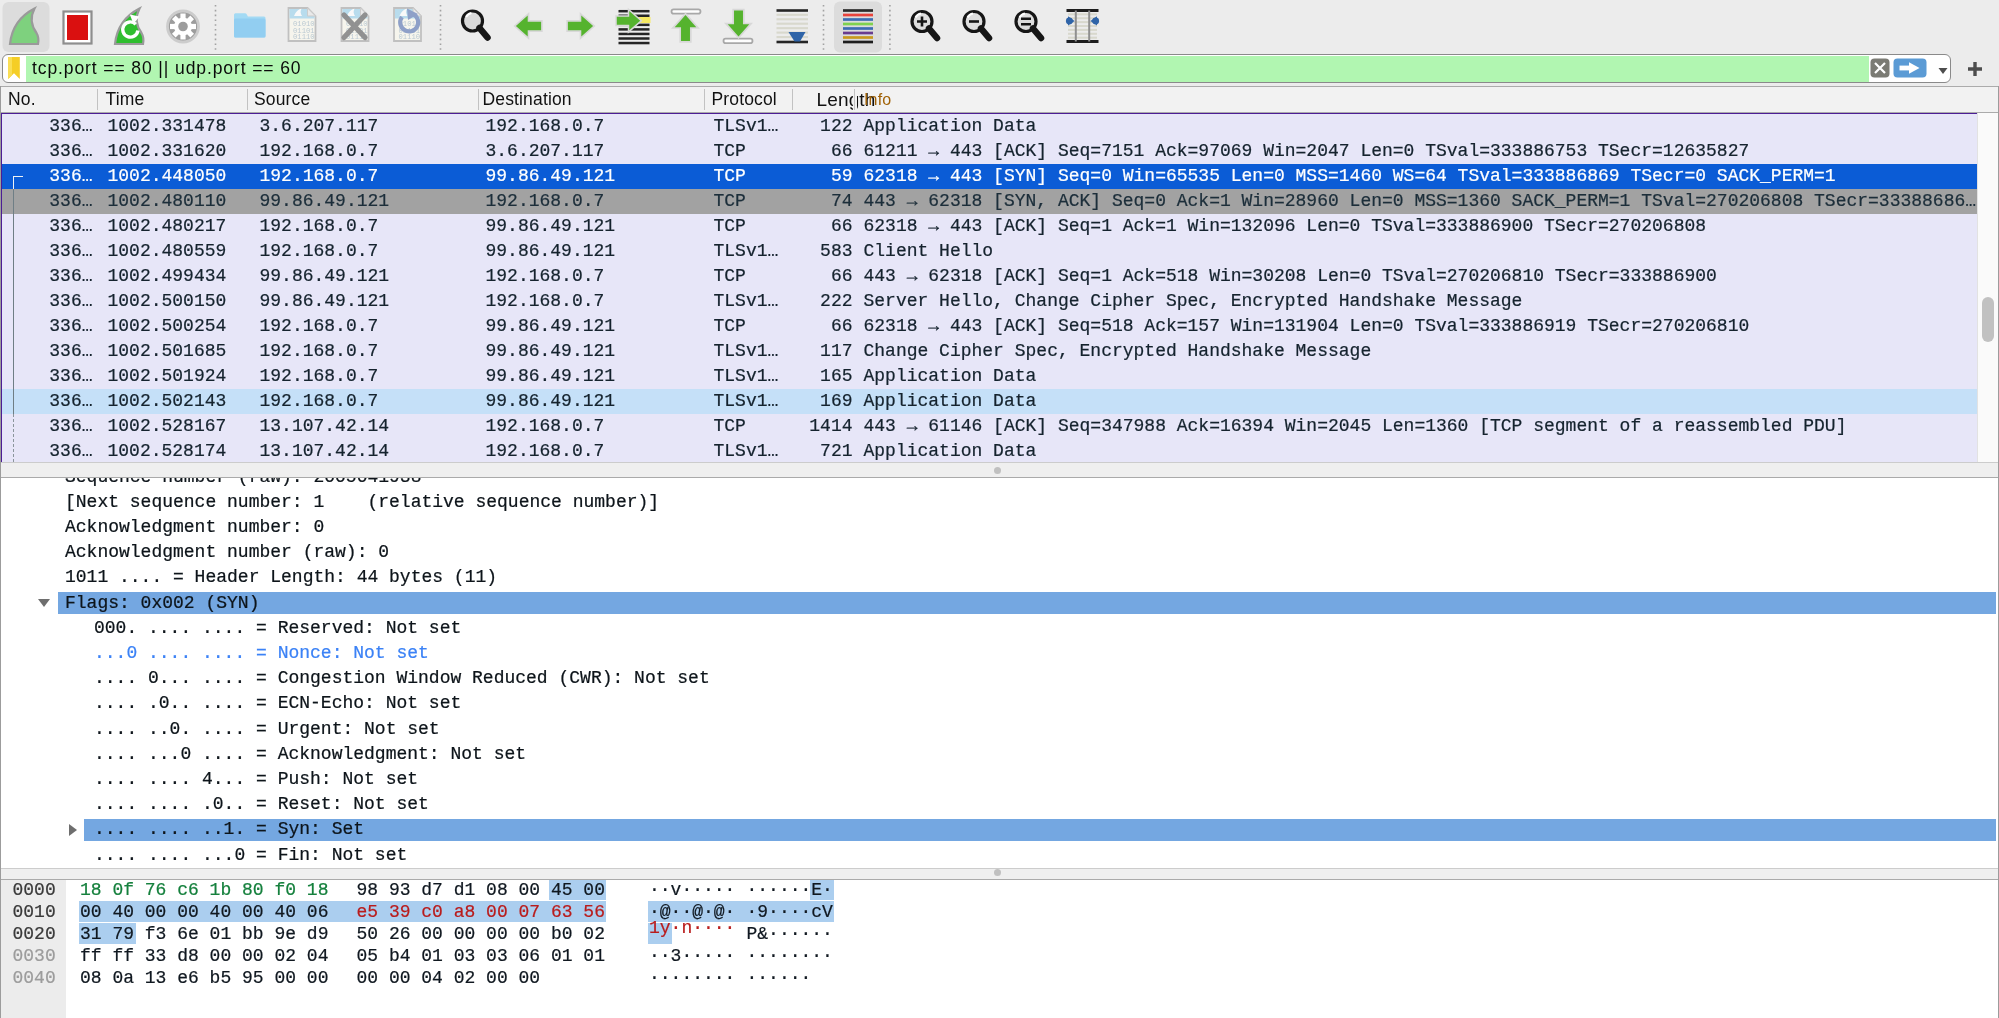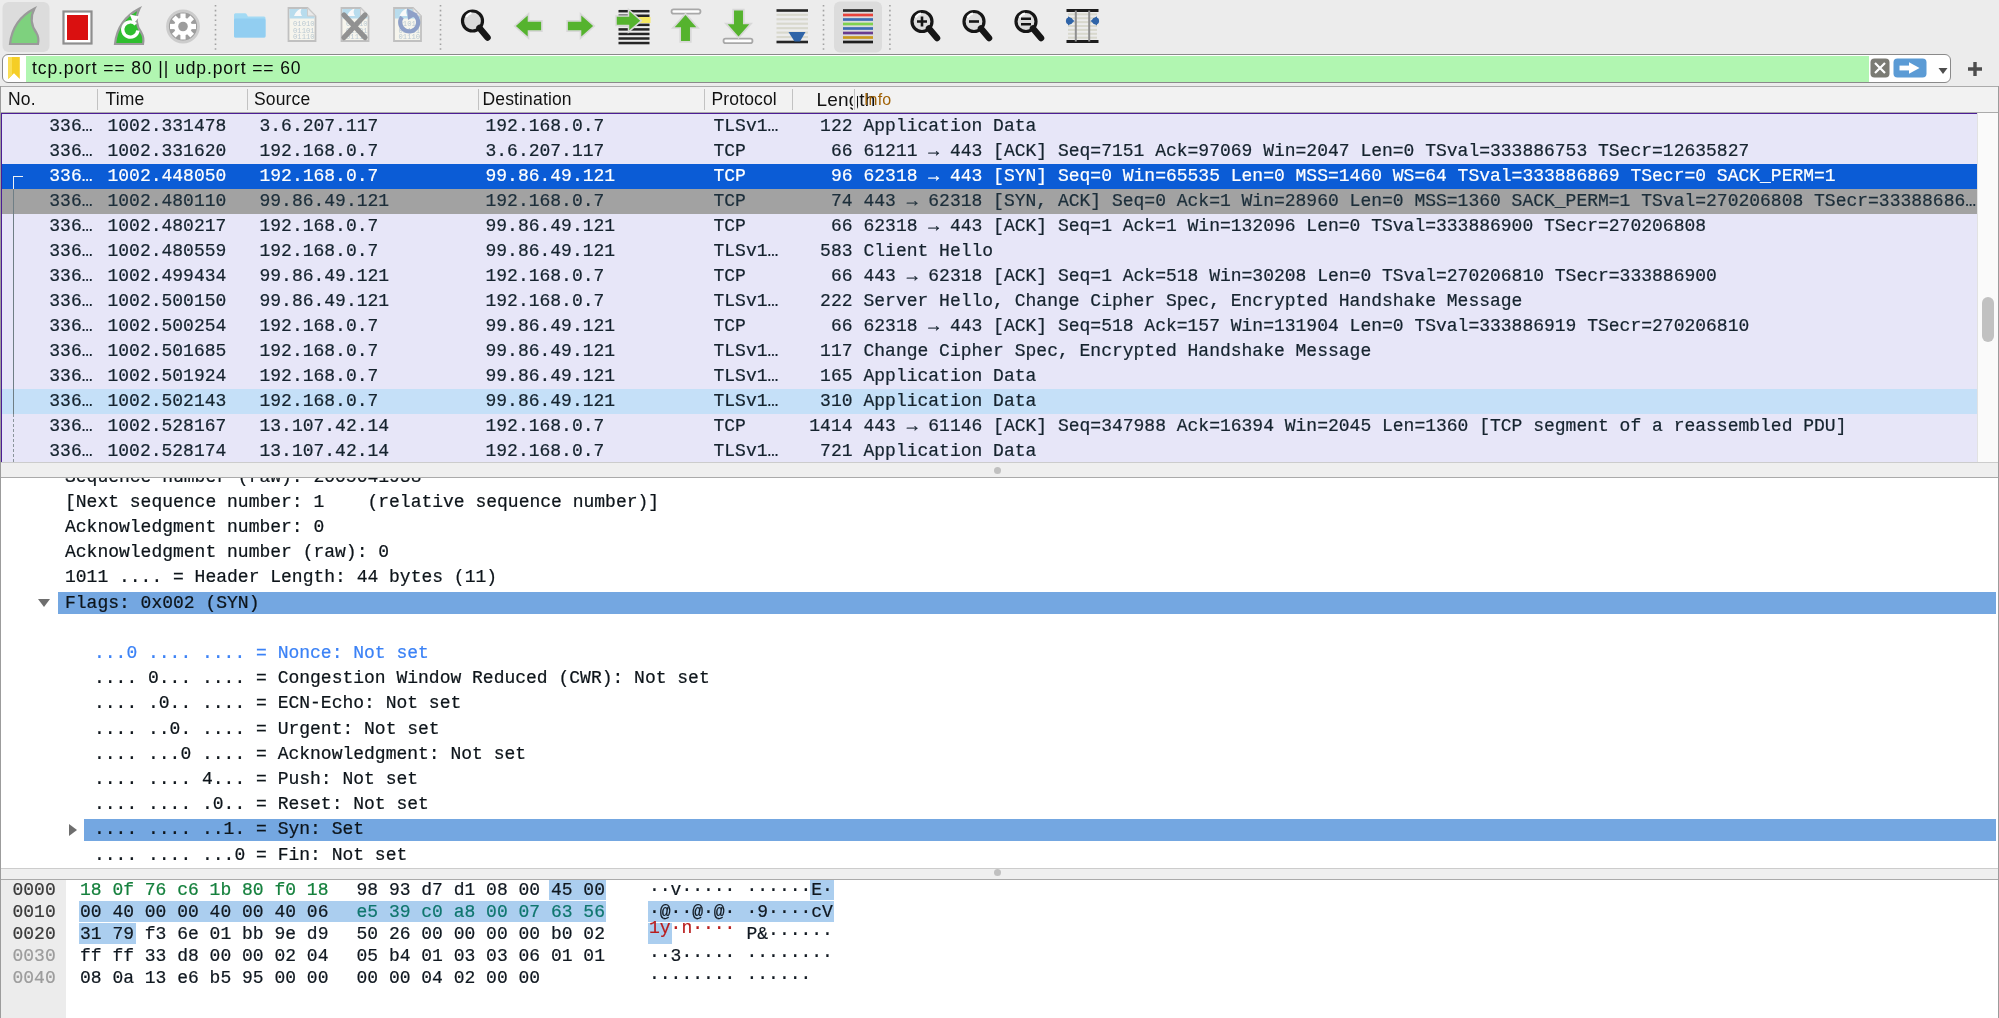--- a/index.html
+++ b/index.html
@@ -220,21 +220,21 @@
 <span style="left:712px;">TCP</span>
 <span style="left:712px;width:139px;text-align:right;">66</span>
 <span style="left:862px;">61211 → 443 [ACK] Seq=7151 Ack=97069 Win=2047 Len=0 TSval=333886753 TSecr=12635827</span>
 </div>
 <div class="r abs" style="left:1.5px;top:51px;width:1975.5px;height:25px;background:#0b5cd6;color:#ffffff;">
 <span style="left:0;width:91px;text-align:right;">336…</span>
 <span style="left:106px;">1002.448050</span>
 <span style="left:258px;">192.168.0.7</span>
 <span style="left:484px;">99.86.49.121</span>
 <span style="left:712px;">TCP</span>
-<span style="left:712px;width:139px;text-align:right;">96</span>
+<span style="left:712px;width:139px;text-align:right;">59</span>
 <span style="left:862px;">62318 → 443 [SYN] Seq=0 Win=65535 Len=0 MSS=1460 WS=64 TSval=333886869 TSecr=0 SACK_PERM=1</span>
 </div>
 <div class="r abs" style="left:1.5px;top:76px;width:1975.5px;height:25px;background:#a2a2a2;color:#1c2e3a;">
 <span style="left:0;width:91px;text-align:right;">336…</span>
 <span style="left:106px;">1002.480110</span>
 <span style="left:258px;">99.86.49.121</span>
 <span style="left:484px;">192.168.0.7</span>
 <span style="left:712px;">TCP</span>
 <span style="left:712px;width:139px;text-align:right;">74</span>
 <span style="left:862px;">443 → 62318 [SYN, ACK] Seq=0 Ack=1 Win=28960 Len=0 MSS=1360 SACK_PERM=1 TSval=270206808 TSecr=33388686…</span>
@@ -301,21 +301,21 @@
 <span style="left:712px;">TLSv1…</span>
 <span style="left:712px;width:139px;text-align:right;">165</span>
 <span style="left:862px;">Application Data</span>
 </div>
 <div class="r abs" style="left:1.5px;top:276px;width:1975.5px;height:25px;background:#c5e0f8;color:#15232e;">
 <span style="left:0;width:91px;text-align:right;">336…</span>
 <span style="left:106px;">1002.502143</span>
 <span style="left:258px;">192.168.0.7</span>
 <span style="left:484px;">99.86.49.121</span>
 <span style="left:712px;">TLSv1…</span>
-<span style="left:712px;width:139px;text-align:right;">310</span>
+<span style="left:712px;width:139px;text-align:right;">169</span>
 <span style="left:862px;">Application Data</span>
 </div>
 <div class="r abs" style="left:1.5px;top:301px;width:1975.5px;height:25px;background:#e7e6f8;color:#15232e;">
 <span style="left:0;width:91px;text-align:right;">336…</span>
 <span style="left:106px;">1002.528167</span>
 <span style="left:258px;">13.107.42.14</span>
 <span style="left:484px;">192.168.0.7</span>
 <span style="left:712px;">TCP</span>
 <span style="left:712px;width:139px;text-align:right;">1414</span>
 <span style="left:862px;">443 → 61146 [ACK] Seq=347988 Ack=16394 Win=2045 Len=1360 [TCP segment of a reassembled PDU]</span>
@@ -342,20 +342,21 @@
 <div class="abs" style="left:65px;top:-13.5px;height:25px;line-height:25px;color:#0d141a;">Sequence number (raw): 2005041938</div>
 <div class="abs" style="left:65px;top:11.7px;height:25px;line-height:25px;color:#0d141a;">[Next sequence number: 1    (relative sequence number)]</div>
 <div class="abs" style="left:65px;top:36.9px;height:25px;line-height:25px;color:#0d141a;">Acknowledgment number: 0</div>
 <div class="abs" style="left:65px;top:62.1px;height:25px;line-height:25px;color:#0d141a;">Acknowledgment number (raw): 0</div>
 <div class="abs" style="left:65px;top:87.3px;height:25px;line-height:25px;color:#0d141a;">1011 .... = Header Length: 44 bytes (11)</div>
 <div class="abs" style="left:58px;top:114.0px;width:1938px;height:22px;background:#74a7e1;"></div>
 <svg class="abs" style="left:37px;top:119.0px" width="14" height="12" viewBox="0 0 14 12">
       <path d="M 1 2 L 13 2 L 7 10 Z" fill="#6e6e6e"></path>
     </svg>
 <div class="abs" style="left:65px;top:112.5px;height:25px;line-height:25px;color:#0d141a;">Flags: 0x002 (SYN)</div>
+<div class="abs" style="left:94px;top:137.7px;height:25px;line-height:25px;color:#0d141a;">000. .... .... = Reserved: Not set</div>
 <div class="abs" style="left:94px;top:162.9px;height:25px;line-height:25px;color:#3b82f6;">...0 .... .... = Nonce: Not set</div>
 <div class="abs" style="left:94px;top:188.1px;height:25px;line-height:25px;color:#0d141a;">.... 0... .... = Congestion Window Reduced (CWR): Not set</div>
 <div class="abs" style="left:94px;top:213.3px;height:25px;line-height:25px;color:#0d141a;">.... .0.. .... = ECN-Echo: Not set</div>
 <div class="abs" style="left:94px;top:238.5px;height:25px;line-height:25px;color:#0d141a;">.... ..0. .... = Urgent: Not set</div>
 <div class="abs" style="left:94px;top:263.7px;height:25px;line-height:25px;color:#0d141a;">.... ...0 .... = Acknowledgment: Not set</div>
 <div class="abs" style="left:94px;top:288.9px;height:25px;line-height:25px;color:#0d141a;">.... .... 4... = Push: Not set</div>
 <div class="abs" style="left:94px;top:314.1px;height:25px;line-height:25px;color:#0d141a;">.... .... .0.. = Reset: Not set</div>
 <div class="abs" style="left:84px;top:340.8px;width:1912px;height:22px;background:#74a7e1;"></div>
 <svg class="abs" style="left:67px;top:344.8px" width="12" height="14" viewBox="0 0 12 14">
       <path d="M 2 1 L 10 7 L 2 13 Z" fill="#6e6e6e"></path>
@@ -373,21 +374,21 @@
 <div class="abs" style="left:647.5px;top:21.0px;width:186.39999999999998px;height:21px;background:#abceef;"></div>
 <div class="abs" style="left:78.5px;top:43.0px;width:57.0px;height:21px;background:#abceef;"></div>
 <div class="abs" style="left:647.5px;top:43.0px;width:24.100000000000023px;height:21px;background:#abceef;"></div>
 <div class="abs" style="left:12.5px;top:-1.5px;height:22px;line-height:22px;color:#3a3a3a;">0000</div>
 <div class="abs" style="left:80px;top:-1.5px;height:22px;line-height:22px;color:#15803d;">18 0f 76 c6 1b 80 f0 18</div>
 <div class="abs" style="left:356.5px;top:-1.5px;height:22px;line-height:22px;color:#101820;">98 93 d7 d1 08 00 45 00</div>
 <div class="abs" style="left:649px;top:-1.5px;height:22px;line-height:22px;color:#101820;">··v·····</div>
 <div class="abs" style="left:746.5px;top:-1.5px;height:22px;line-height:22px;color:#101820;">······E·</div>
 <div class="abs" style="left:12.5px;top:20.5px;height:22px;line-height:22px;color:#3a3a3a;">0010</div>
 <div class="abs" style="left:80px;top:20.5px;height:22px;line-height:22px;color:#101820;">00 40 00 00 40 00 40 06</div>
-<div class="abs" style="left:356.5px;top:20.5px;height:22px;line-height:22px;color:#0f766e;">e5 39 c0 a8 00 07 63 56</div>
+<div class="abs" style="left:356.5px;top:20.5px;height:22px;line-height:22px;color:#b91c1c;">e5 39 c0 a8 00 07 63 56</div>
 <div class="abs" style="left:649px;top:20.5px;height:22px;line-height:22px;color:#101820;">·@··@·@·</div>
 <div class="abs" style="left:746.5px;top:20.5px;height:22px;line-height:22px;color:#101820;">·9····cV</div>
 <div class="abs" style="left:12.5px;top:42.5px;height:22px;line-height:22px;color:#3a3a3a;">0020</div>
 <div class="abs" style="left:80px;top:42.5px;height:22px;line-height:22px;color:#101820;">31 79 f3 6e 01 bb 9e d9</div>
 <div class="abs" style="left:356.5px;top:42.5px;height:22px;line-height:22px;color:#101820;">50 26 00 00 00 00 b0 02</div>
 <div class="abs" style="left:649px;top:37px;height:22px;line-height:22px;color:#b91c1c;">1y·n····</div>
 <div class="abs" style="left:746.5px;top:42.5px;height:22px;line-height:22px;color:#101820;">P&amp;······</div>
 <div class="abs" style="left:12.5px;top:64.5px;height:22px;line-height:22px;color:#9c9c9c;">0030</div>
 <div class="abs" style="left:80px;top:64.5px;height:22px;line-height:22px;color:#101820;">ff ff 33 d8 00 00 02 04</div>
 <div class="abs" style="left:356.5px;top:64.5px;height:22px;line-height:22px;color:#101820;">05 b4 01 03 03 06 01 01</div>

